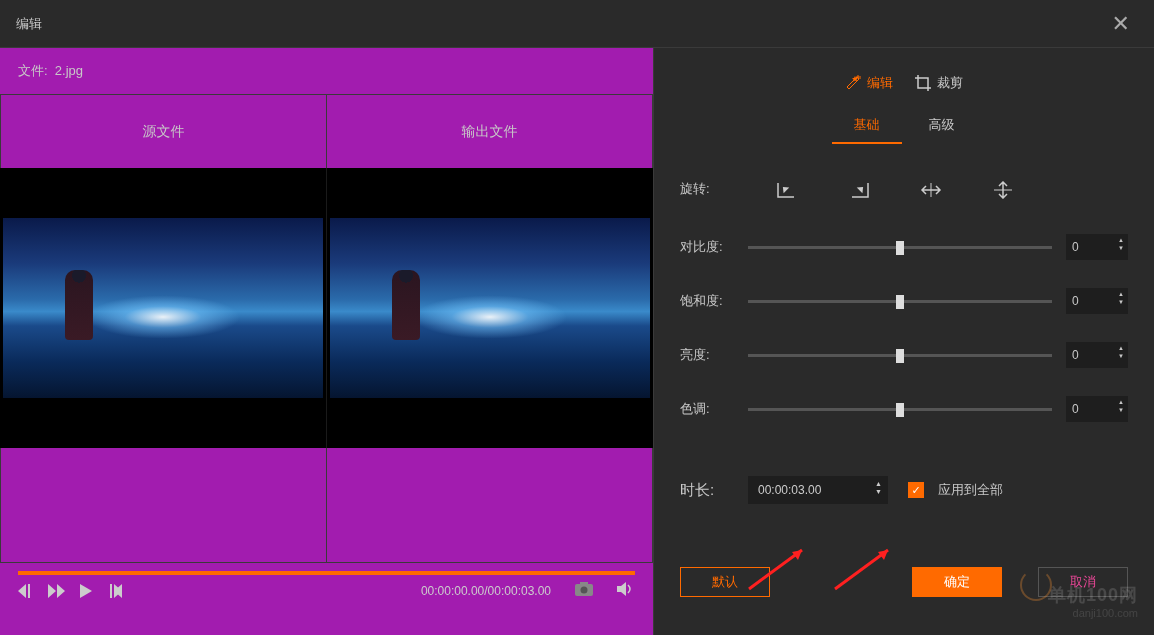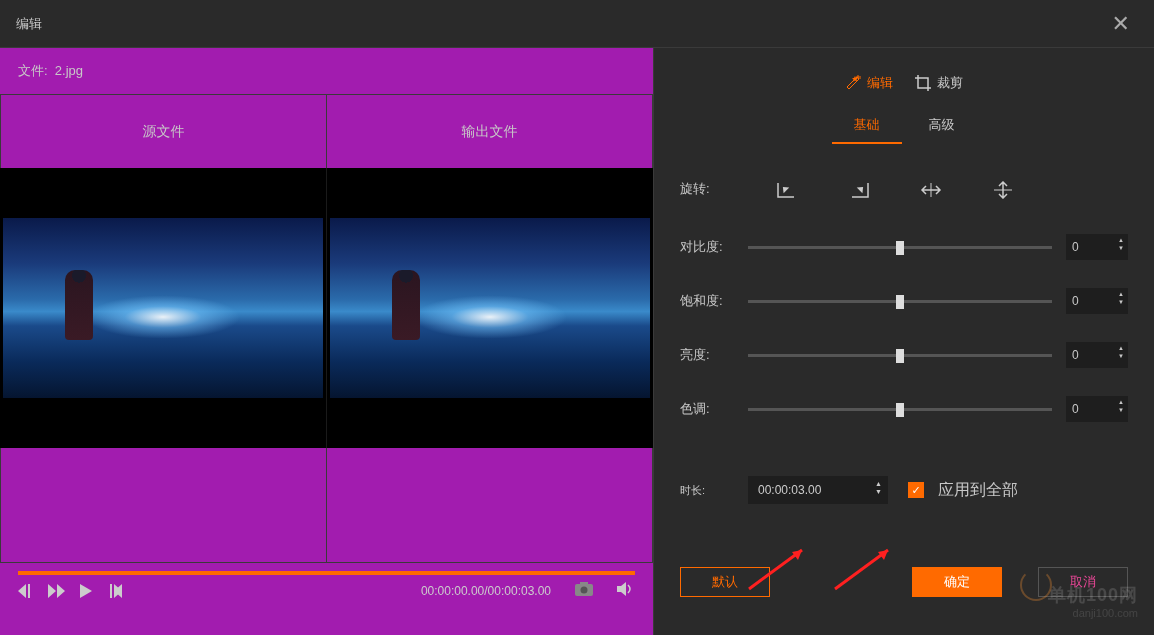--- a/index.html
+++ b/index.html
@@ -63,25 +63,25 @@
 .rot-btn { width: 24px; height: 20px; cursor: pointer; display: flex; align-items: center; justify-content: center; }
 
 .slider-row { display: flex; align-items: center; margin-bottom: 28px; }
 .slider-label { width: 68px; font-size: 13px; }
 .slider-track { flex: 1; height: 3px; background: #555; position: relative; margin-right: 14px; cursor: pointer; }
 .slider-thumb { position: absolute; left: 50%; top: -5px; width: 8px; height: 14px; background: #ddd; transform: translateX(-50%); }
 .spinner { width: 62px; height: 26px; background: #1e1e1e; display: flex; align-items: center; padding: 0 6px; font-size: 12px; position: relative; }
 .spinner-arrows { position: absolute; right: 4px; top: 2px; display: flex; flex-direction: column; font-size: 6px; line-height: 8px; cursor: pointer; }
 
 .duration-row { display: flex; align-items: center; margin-top: 26px; margin-bottom: 40px; gap: 14px; }
-.duration-label { font-size: 11px; width: 54px; }
+.duration-label { font-size: 15px; width: 54px; }
 .duration-input { width: 140px; height: 28px; background: #1e1e1e; color: #ccc; display: flex; align-items: center; padding: 0 10px; font-size: 12px; position: relative; }
 .duration-input .spinner-arrows { right: 6px; top: 4px; font-size: 7px; }
 .checkbox { width: 16px; height: 16px; background: #ff6a00; display: flex; align-items: center; justify-content: center; color: #fff; font-size: 11px; cursor: pointer; margin-left: 6px; }
-.apply-all-label { font-size: 16px; text-align: center; }
+.apply-all-label { font-size: 13px; text-align: center; }
 
 
 .arrow { position: absolute; pointer-events: none; }
 .arrow svg { overflow: visible; }
 
 
 .footer { display: flex; gap: 36px; align-items: center; margin-top: auto; padding-bottom: 20px; text-align: center; }
 .btn { width: 90px; height: 30px; display: flex; align-items: center; justify-content: center; font-size: 13px; cursor: pointer; }
 .btn-default { border: 1px solid #ff6a00; color: #ff6a00; }
 .btn-ok { background: #ff6a00; color: #fff; margin-left: auto; }

